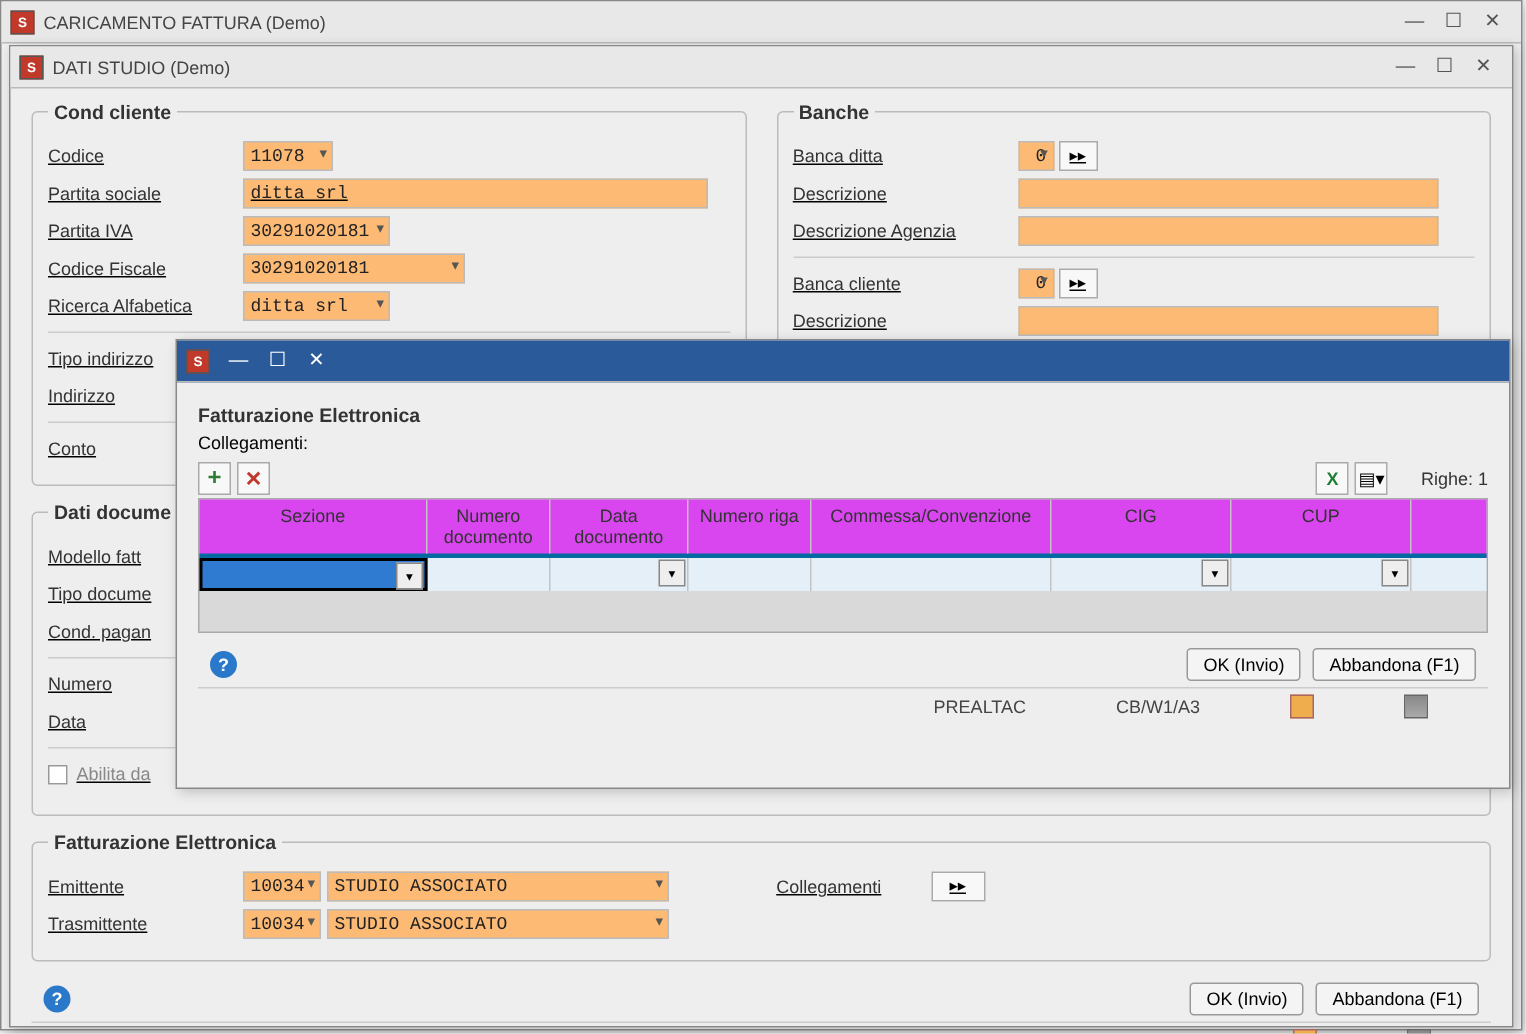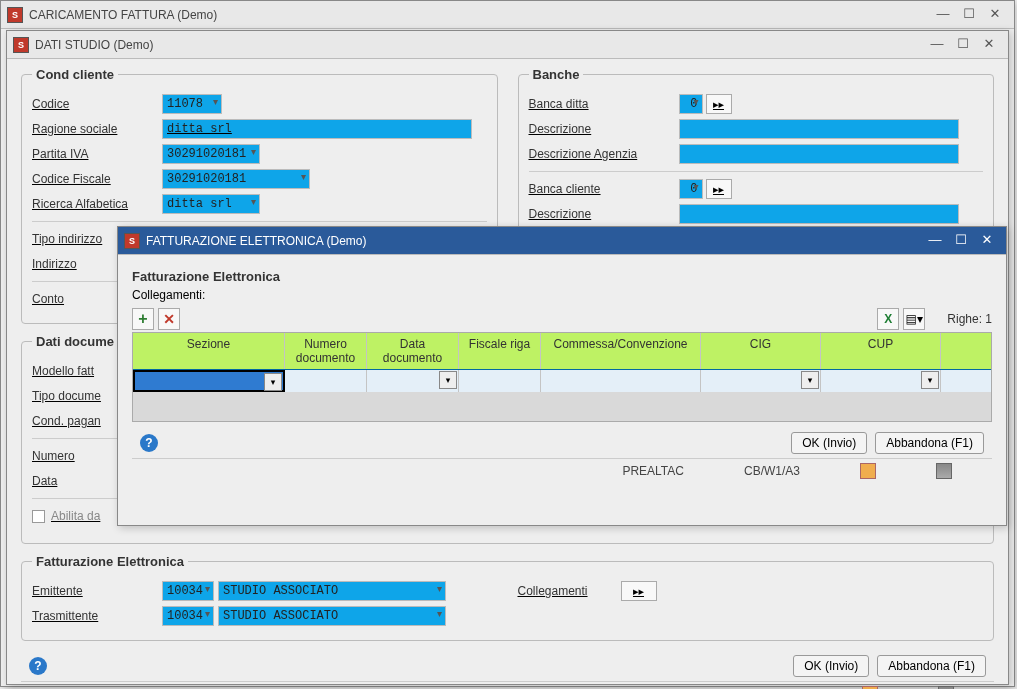--- a/index.html
+++ b/index.html
@@ -22,39 +22,39 @@
 .content { padding: 8px 14px; position: relative; }
 fieldset { border: 1px solid #bbb; border-radius: 4px; padding: 8px 10px 10px 10px; margin-bottom: 10px; }
 legend { padding: 0 4px; font-weight: bold; color: #333; font-size: 13px; }
 
 .two-col { display: flex; gap: 20px; }
 .col { flex: 1; }
 
 .form-row { display: flex; align-items: center; margin: 3px 0; min-height: 22px; text-decoration: underline; }
 .form-label { width: 130px; color: #333; }
 .form-input, .form-select {
-  height: 20px; border: 1px solid #bbb; background: #0ea5e9; padding: 1px 4px;
+  height: 20px; border: 1px solid #bbb; background: #fdba74; padding: 1px 4px;
   font-family: "Courier New", monospace; font-size: 12px; color: #222;
 }
 .sel-wrap { position: relative; display: inline-block; }
 .sel-wrap::after { content: "▾"; position: absolute; right: 4px; top: 2px; font-size: 10px; color: #555; pointer-events: none; }
 
 .nav-btn { width: 26px; height: 20px; border: 1px solid #aaa; background: #f8f8f8; text-align: center; line-height: 18px; cursor: pointer; font-size: 11px; margin-left: 3px; }
 
 .divider { border: 0; border-top: 1px solid #ccc; margin: 6px 0; }
 
 .toolbar { display: flex; align-items: center; gap: 4px; padding: 2px 0; }
 .tbtn { width: 22px; height: 22px; border: 1px solid #aaa; background: #f8f8f8; text-align: center; line-height: 20px; cursor: pointer; }
 .tbtn.green { color: #2e7d32; font-weight: bold; font-size: 16px; }
 .tbtn.red { color: #c0392b; font-weight: bold; font-size: 14px; }
 .excel-icon { color: #1e7e34; font-weight: bold; }
 .spacer { flex: 1; }
 
 .grid { border: 1px solid #aaa; background: #d9d9d9; height: 90px; display: flex; flex-direction: column; }
-.grid-head { display: flex; background: #bef264; border-bottom: 1px solid #0369a1; }
+.grid-head { display: flex; background: #d946ef; border-bottom: 3px solid #0369a1; }
 .grid-head .gh { border-right: 1px solid #c4c4c4; text-align: center; padding: 4px 2px; color: #333; flex-shrink: 0; }
 .grid-body { display: flex; background: #e4eff8; }
 .grid-body .gc { border-right: 1px solid #c4c4c4; height: 22px; flex-shrink: 0; position: relative; }
 .gc .cell-dd { position: absolute; right: 1px; top: 1px; width: 18px; height: 18px; border: 1px solid #888; background: #eee; text-align: center; line-height: 16px; font-size: 9px; }
 .gc.active { background: #2f7bd1; border: 2px solid #000; }
 
 .col-sezione { width: 152px; }
 .col-numdoc { width: 82px; }
 .col-datadoc { width: 92px; }
 .col-numriga { width: 82px; }
@@ -110,21 +110,21 @@
     <div class="two-col">
 
       <fieldset class="col">
         <legend>Cond cliente</legend>
 
         <div class="form-row">
           <div class="form-label">Codice</div>
           <span class="sel-wrap"><input class="form-input" style="width: 60px;" value="11078"></span>
         </div>
         <div class="form-row">
-          <div class="form-label">Ragione sociale</div>
+          <div class="form-label">Partita sociale</div>
           <input class="form-input" style="width: 310px;" value="ditta srl">
         </div>
         <div class="form-row">
           <div class="form-label">Partita IVA</div>
           <span class="sel-wrap"><input class="form-input" style="width: 98px;" value="30291020181"></span>
         </div>
         <div class="form-row">
           <div class="form-label">Codice Fiscale</div>
           <span class="sel-wrap"><input class="form-input" style="width: 148px;" value="30291020181"></span>
         </div>
@@ -246,21 +246,20 @@
       <span>CB/W1/A3</span>
       <span class="stat-icon db"></span>
       <span class="stat-icon server"></span>
     </div>
   </div>
 </div>
 
 <div class="window win-modal">
   <div class="titlebar blue">
     <div class="title-icon">S</div>
-    <div class="title-text">FATTURAZIONE ELETTRONICA  (Demo)</div>
     <div class="win-controls">
       <div class="win-btn">—</div>
       <div class="win-btn">☐</div>
       <div class="win-btn">✕</div>
     </div>
   </div>
 
   <div class="content">
     <div class="sub-section">
       <div class="sub-title">Fatturazione Elettronica</div>
@@ -273,21 +272,21 @@
         <div class="tbtn excel-icon">X</div>
         <div class="tbtn">▤▾</div>
         <span class="righe-label">Righe: 1</span>
       </div>
 
       <div class="grid">
         <div class="grid-head">
           <div class="gh col-sezione">Sezione</div>
           <div class="gh col-numdoc">Numero documento</div>
           <div class="gh col-datadoc">Data documento</div>
-          <div class="gh col-numriga">Fiscale riga</div>
+          <div class="gh col-numriga">Numero riga</div>
           <div class="gh col-commessa">Commessa/Convenzione</div>
           <div class="gh col-cig">CIG</div>
           <div class="gh col-cup">CUP</div>
         </div>
         <div class="grid-body">
           <div class="gc col-sezione active">
               <div class="cell-dd">▾</div>
             </div>
           <div class="gc col-numdoc"></div>
           <div class="gc col-datadoc">

